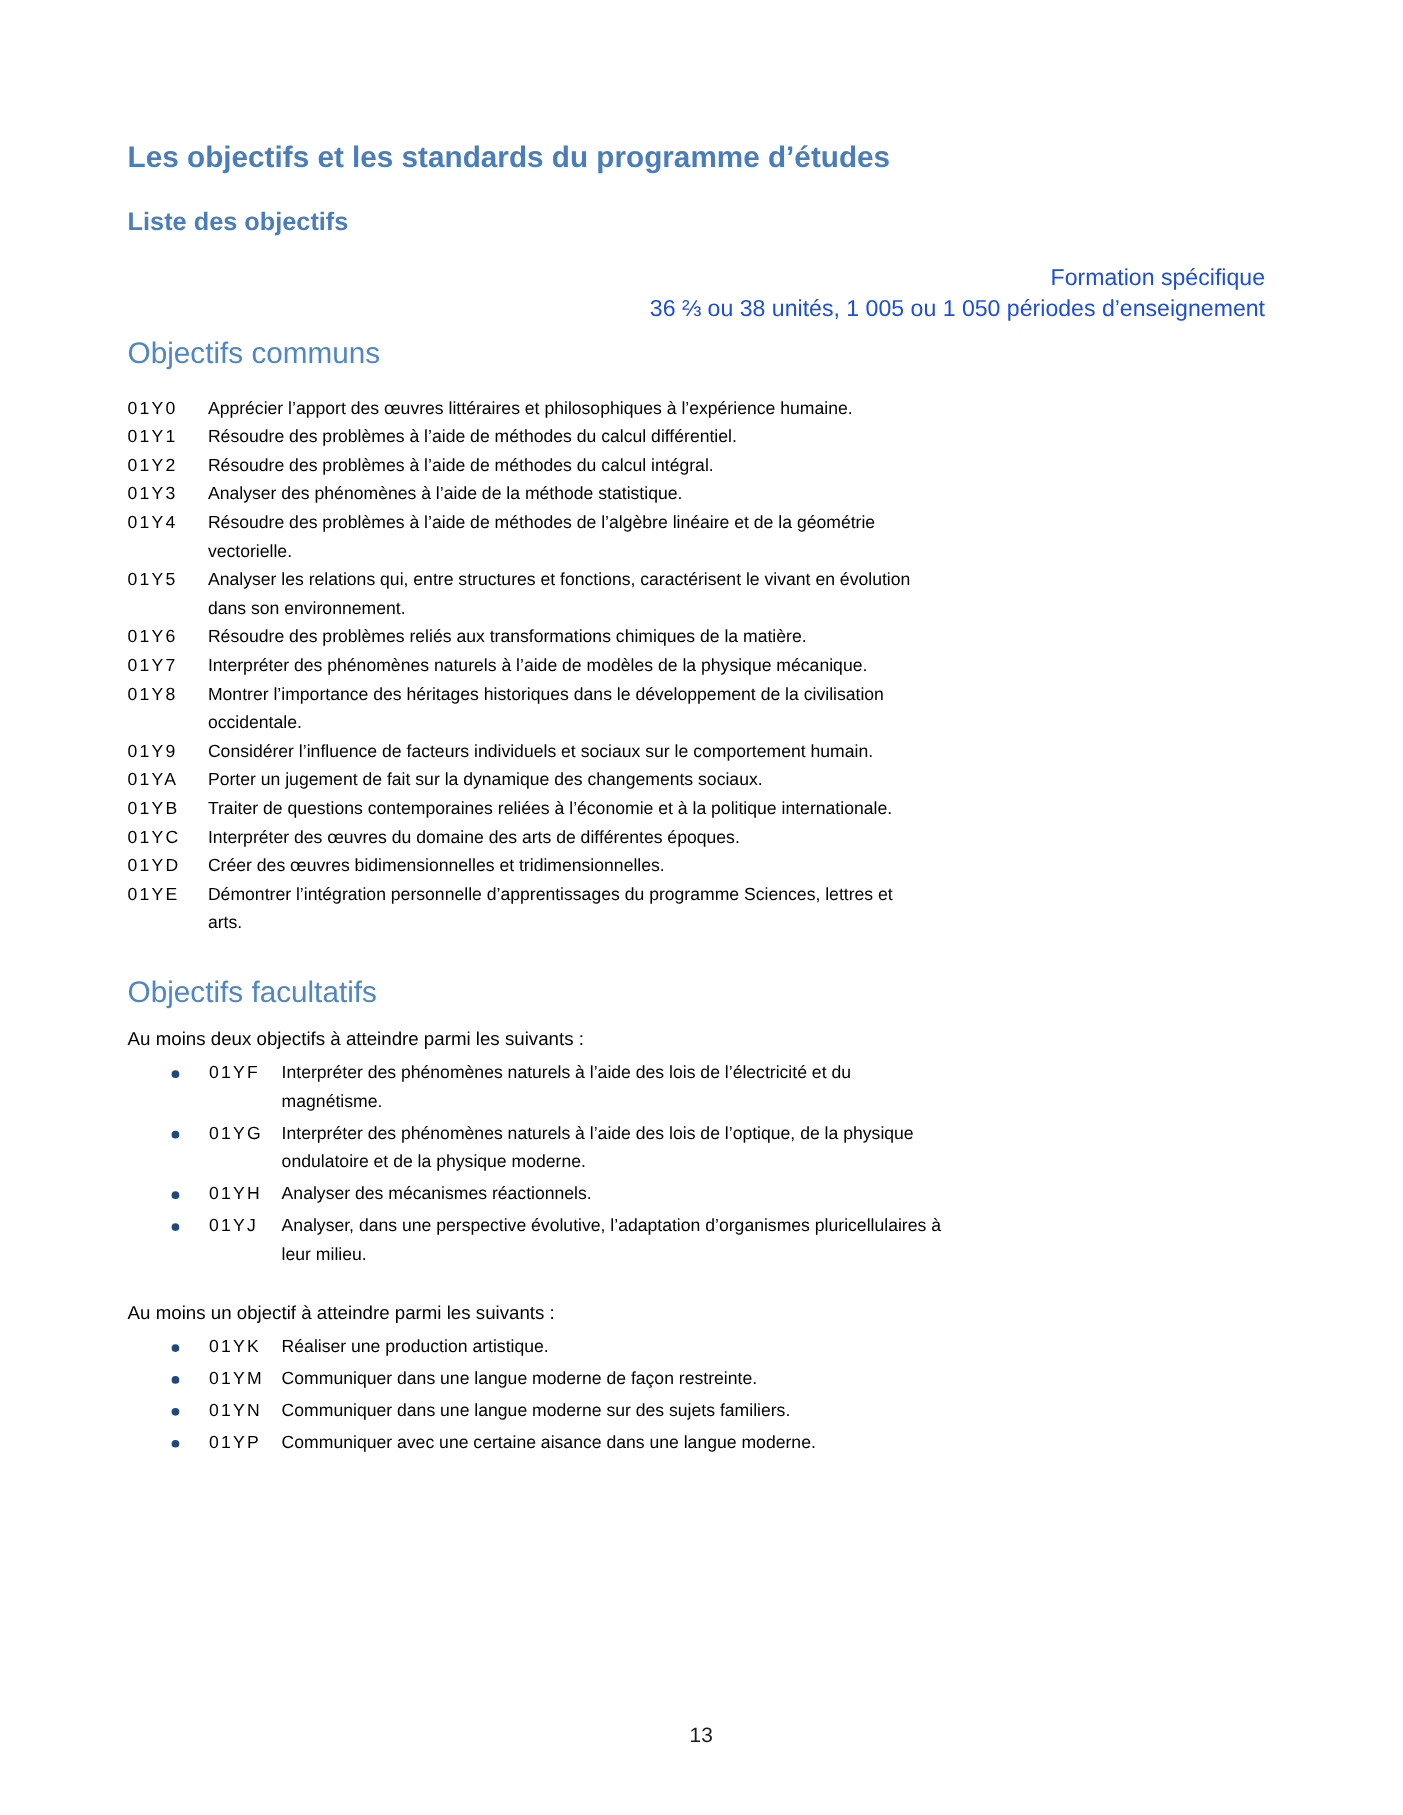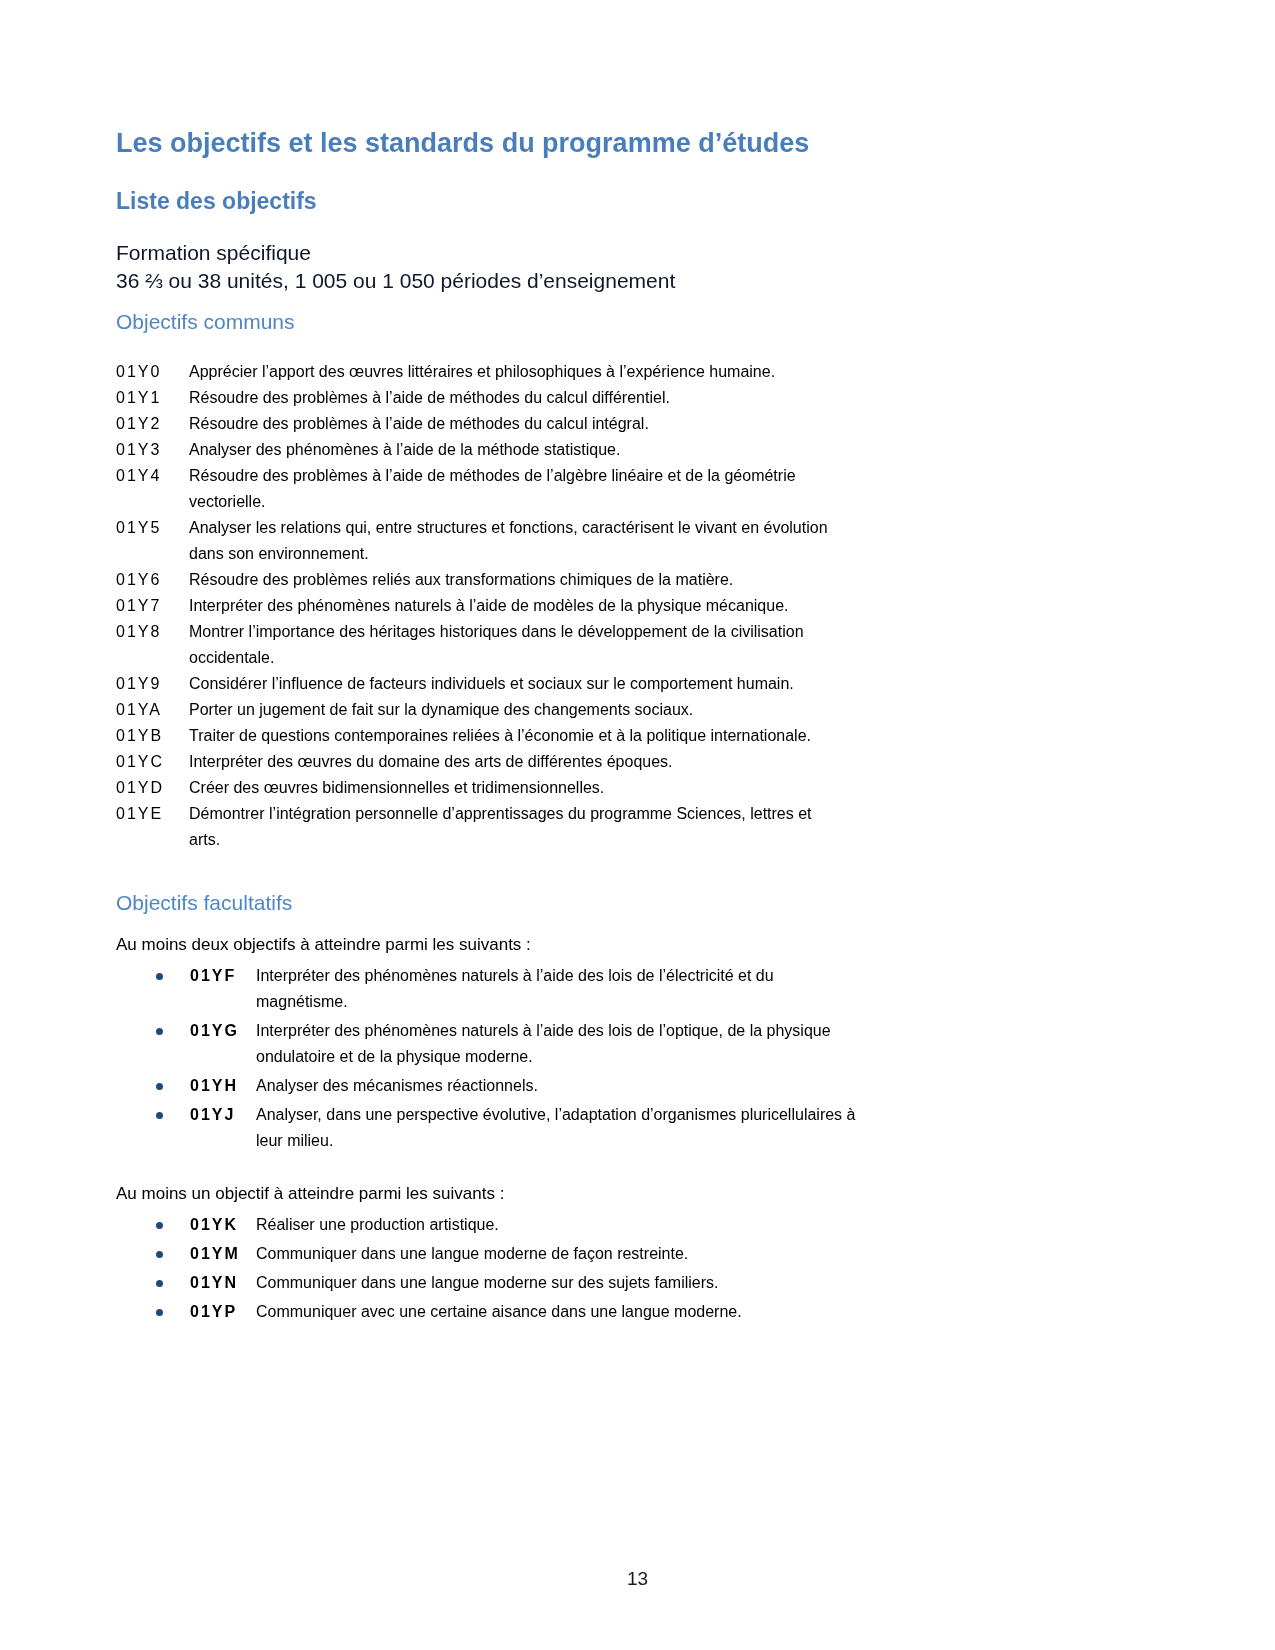--- a/index.html
+++ b/index.html
@@ -24,26 +24,27 @@
   }
   h2.doc-subtitle {
     font-size: 23px;
     font-weight: bold;
     color: #4A7EBB;
     margin: 0 0 25px 0;
     line-height: 1.15;
   }
   .formation {
     font-size: 21px;
-    color: #0f172a;
+    color: #1d4ed8;
     line-height: 28px;
     margin: 0 0 13px 0;
+    text-align: right;
   }
   h3.sec-heading {
-    font-size: 21px;
+    font-size: 27px;
     font-weight: normal;
     color: #4E86C6;
     line-height: 27px;
     margin: 0 0 24px 0;
   }
   h3.sec-heading.facultatifs {
     margin-top: 36px;
     margin-bottom: 16px;
   }
   .obj-list { width: 1023px; }
@@ -58,21 +59,21 @@
     letter-spacing: 2px;
   }
   .obj-row .desc {
     flex: 1;
     white-space: pre-line;
   }
   .bullet-list .obj-row {
     padding-left: 40px;
     margin-bottom: 3px;
   }
-  .bullet-list .code { flex: 0 0 66px; font-weight: bold; }
+  .bullet-list .code { flex: 0 0 66px; }
   .bullet-dot {
     flex: 0 0 7px;
     width: 7px;
     height: 7px;
     border-radius: 50%;
     background: #1F497D;
     margin: 10px 27px 0 0;
   }
   .intro {
     font-size: 17px;

